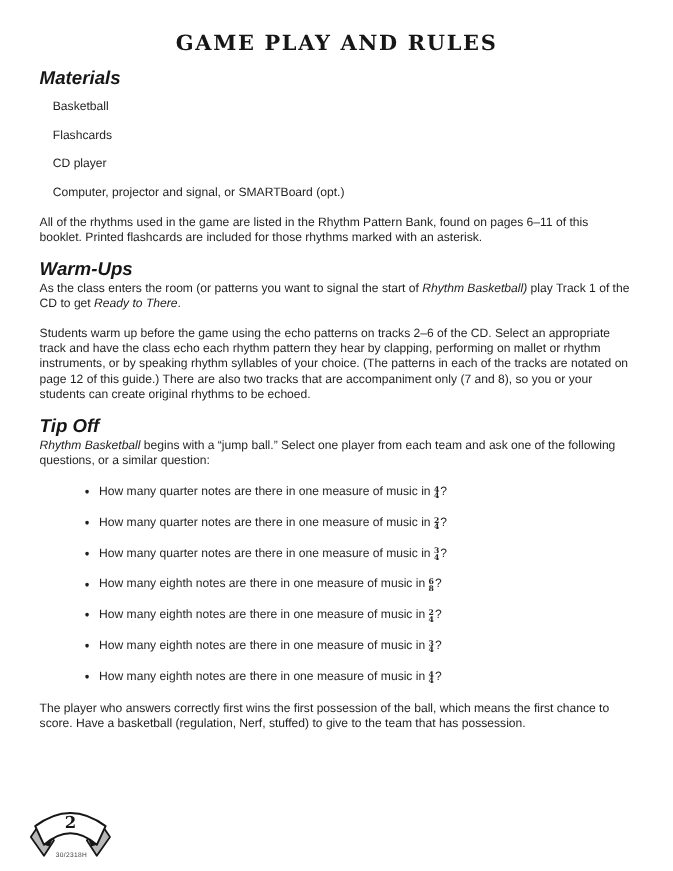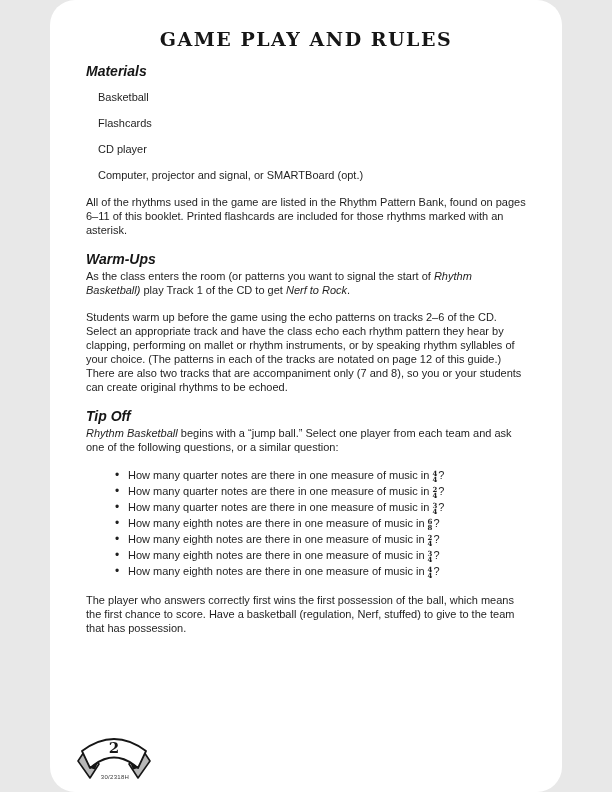--- a/index.html
+++ b/index.html
@@ -1,59 +1,58 @@
 <!DOCTYPE html>
 <html><head>
 <meta charset="utf-8">
 <style>
   html, body { margin: 0; padding: 0; background: #e8e8e8; }
   .page {
     position: relative;
-    width: 512px;
+    width: 612px;
     height: 792px;
     margin: 0 auto;
     background: #ffffff;
     font-family: "Liberation Sans", sans-serif;
     font-size: 11px;
     line-height: 14px;
     color: #1f1f1f;
     overflow: hidden;
-    border-radius: 25px;
   }
   .content { padding: 24px 36px 0 36px; }
 
   .doc-title {
     font-family: "DejaVu Serif", serif;
     font-weight: 700;
     font-size: 19px;
     letter-spacing: 1.5px;
     text-align: center;
     margin: 8px 0 18px 0;
     color: #161616;
   }
 
   .section-heading {
     font-weight: 700;
     font-style: italic;
-    font-size: 14px;
+    font-size: 17px;
     margin: 15px 0 3px 0;
     color: #161616;
   }
 
   p.body-para { margin: 0 0 13px 0; }
 
   ul.plain-list { list-style: none; margin: 0 0 13px 0; padding: 0; }
   ul.plain-list li { margin: 12px; padding: 0; }
 
   ul.question-list { list-style: none; margin: 5px 0 14px 0; padding: 0; }
   ul.question-list li {
     position: relative;
     padding-left: 42px;
     line-height: 16px;
-    margin: 0;
+    margin: 12px;
   }
   ul.question-list li::before {
     content: "\2022";
     position: absolute;
     left: 29px;
     top: 0;
     font-size: 12px;
   }
 
   i, .it { font-style: italic; }
@@ -93,21 +92,21 @@
       <li>Basketball</li>
           <li>Flashcards</li>
           <li>CD player</li>
           <li>Computer, projector and signal, or SMARTBoard (opt.)</li>
         </ul>
       <p class="body-para">All of the rhythms used in the game are listed in the Rhythm Pattern Bank, found on pages 6–11 of this booklet. Printed flashcards are included for those rhythms marked with an asterisk.</p>
     </section>
 
     <section>
       <h2 class="section-heading">Warm-Ups</h2>
-      <p class="body-para"><span>As the class enters the room (or patterns you want to signal the start of </span><i>Rhythm Basketball)</i><span> play Track 1 of the CD to get </span><i>Nerf to Rock</i><span>.</span></p>
+      <p class="body-para"><span>As the class enters the room (or patterns you want to signal the start of </span><i>Rhythm Basketball)</i><span> play Track 1 of the CD to get </span><i>Ready to There</i><span>.</span></p>
       <p class="body-para">Students warm up before the game using the echo patterns on tracks 2–6 of the CD. Select an appropriate track and have the class echo each rhythm pattern they hear by clapping, performing on mallet or rhythm instruments, or by speaking rhythm syllables of your choice. (The patterns in each of the tracks are notated on page 12 of this guide.) There are also two tracks that are accompaniment only (7 and 8), so you or your students can create original rhythms to be echoed.</p>
     </section>
 
     <section>
       <h2 class="section-heading">Tip Off</h2>
       <p class="body-para"><i>Rhythm Basketball</i><span> begins with a “jump ball.” Select one player from each team and ask one of the following questions, or a similar question:</span></p>
 
       <ul class="question-list">
 
       <li><span>How many quarter notes are there in one measure of music in</span><span class="timesig"><span class="num">4</span><span class="den">4</span></span><span>?</span></li>

